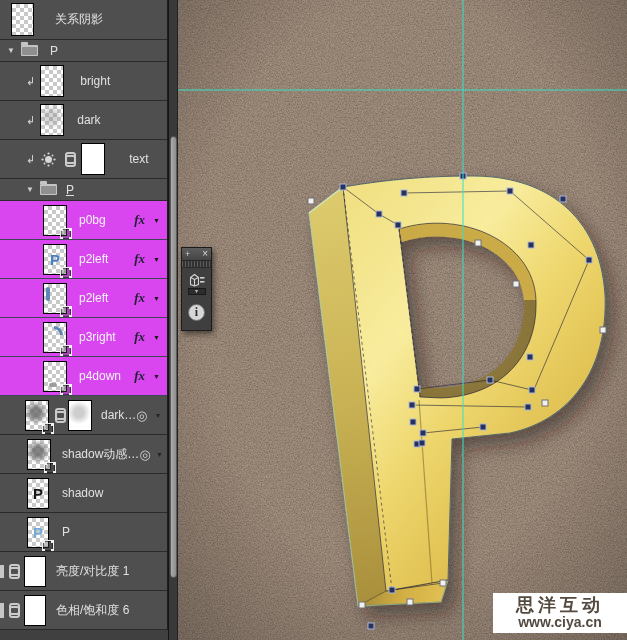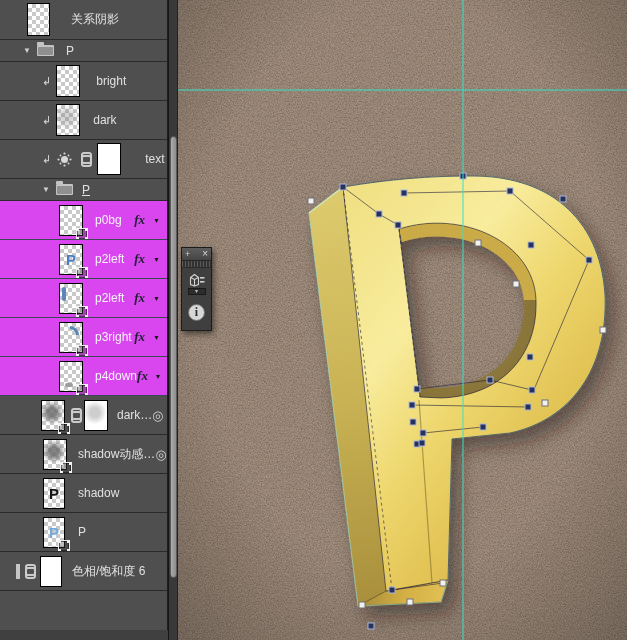--- a/index.html
+++ b/index.html
@@ -4,21 +4,21 @@
 <style>
   * { margin:0; padding:0; box-sizing:border-box; }
   html,body { width:627px; height:640px; overflow:hidden; background:#4f4f4f;
     font-family:"Liberation Sans", sans-serif; }
   #stage { position:relative; width:627px; height:640px; }
 
   
   #layers-panel { position:absolute; left:0; top:0; width:168px; height:640px;
     background:#4f4f4f; border-right:1px solid #1e1e1e; }
   .row { display:flex; align-items:center; height:39px; border-bottom:1px solid #2a2a2a;
-    background:#4f4f4f; position:relative; overflow:hidden;padding-left:16px; }
+    background:#4f4f4f; position:relative; overflow:hidden; }
   .row.sel { background:#d946ef; border-bottom-color:#3d4756; }
   .row.grp { height:22px; }
   .row:first-child { height:40px; }
   .lbl { color:#e0e0e0; font-size:12px; white-space:nowrap; }
   .row.sel .lbl { color:#f4f4f6; }
   .tri { color:#cfcfcf; font-size:8px; }
   .folder { width:17px; height:11px; background:#c4c4c4; border-radius:1px; position:relative; }
   .folder:before { content:""; position:absolute; left:0; top:-3px; width:7px; height:3px;
     background:#c4c4c4; border-radius:1px 1px 0 0; }
   .folder:after { content:""; position:absolute; left:1px; top:2px; right:1px; bottom:1px;
@@ -262,20 +262,26 @@
         <span class="badge">
             <i class="tl"></i>
             <i class="tr"></i>
             <i class="bl"></i>
             <i class="br"></i>
           </span>
       </div>
       <span class="lbl" style="margin-left:13px">P</span>
     </div>
 
+    <div class="row">
+      <span class="frag"></span>
+      <span class="chain" style="margin-left:4px"></span>
+      <div class="thumb" style="width:22px;height:31px;margin-left:7px"></div>
+      <span class="lbl" style="margin-left:10px">亮度/对比度 1</span>
+    </div>
 
     <div class="row">
       <span class="frag" style="height:15px"></span>
       <span class="chain" style="margin-left:4px"></span>
       <div class="thumb" style="width:22px;height:31px;margin-left:7px"></div>
       <span class="lbl" style="margin-left:10px">色相/饱和度 6</span>
     </div>
 
     <div id="panel-bottom-fill"></div>
   </div>
@@ -401,14 +407,18 @@
     <div id="float-grip"></div>
     <svg id="float-icon1" width="16" height="14" viewBox="0 0 16 14">
       <path d="M1.5,4.5 L5.5,1.5 L9.5,4.5 L9.5,11.5 L5.5,13 L1.5,11.5 Z M1.5,4.5 L5.5,6.5 L9.5,4.5 M5.5,6.5 L5.5,13" fill="none" stroke="#d4d4d4" stroke-width="1.1"></path>
       <rect x="11" y="4" width="4.5" height="1.6" fill="#cfcfcf"></rect>
       <rect x="11" y="8" width="4.5" height="1.6" fill="#cfcfcf"></rect>
     </svg>
     <div id="float-dd">▾</div>
     <div id="float-info">i</div>
   </div>
 
+  <div id="watermark">
+    <div id="wm1">思洋互动</div>
+    <div id="wm2">www.ciya.cn</div>
+  </div>
 
 </div>
 
 </body></html>

